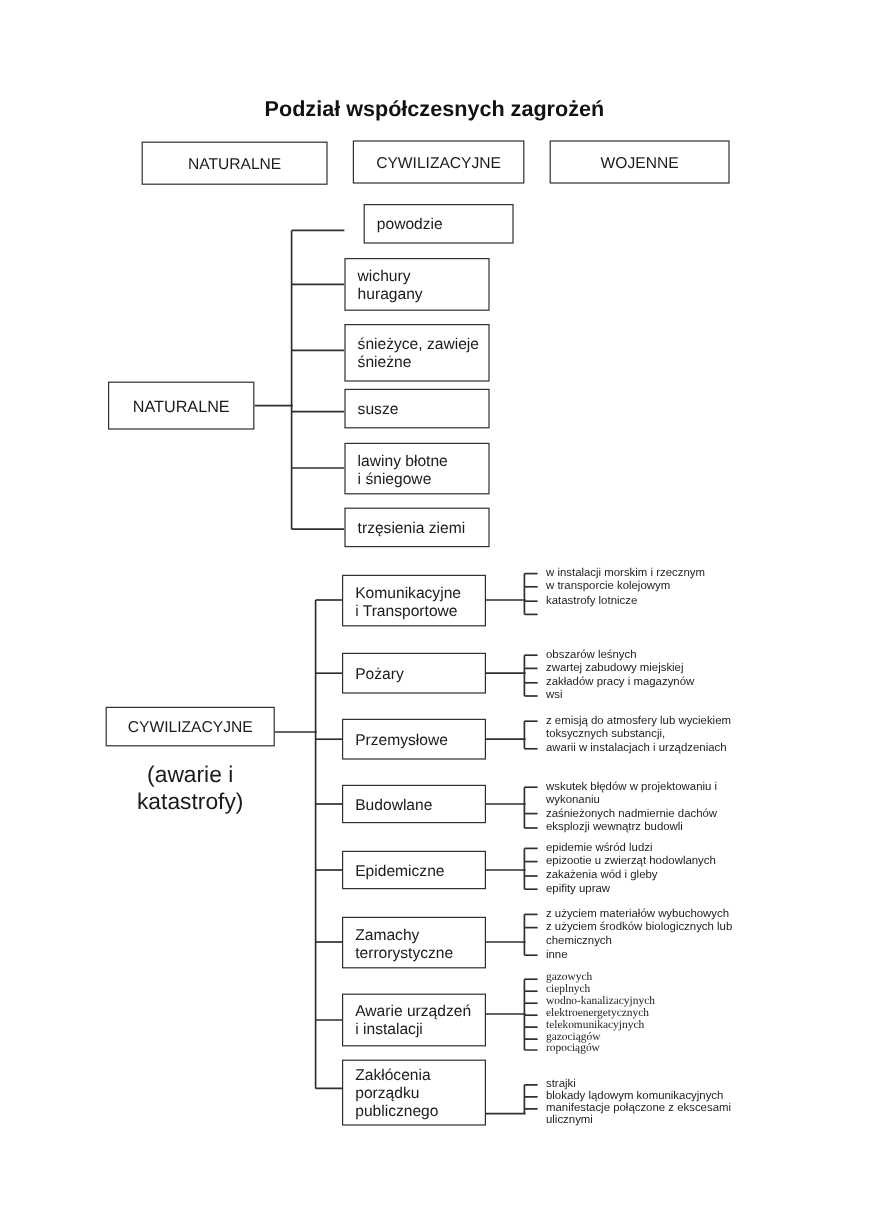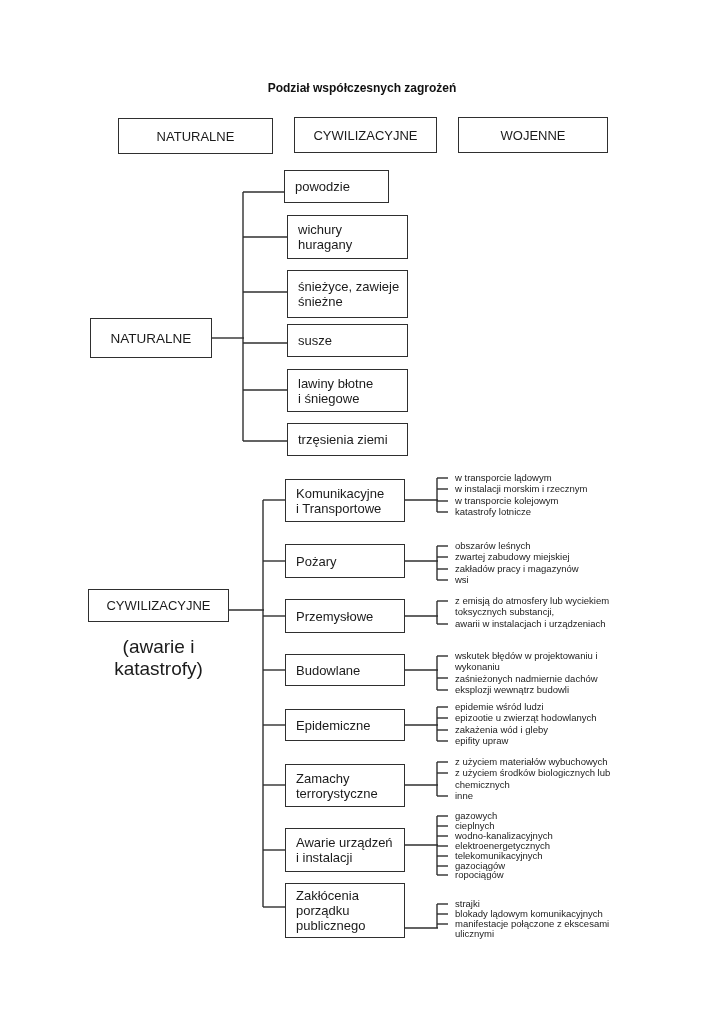--- a/index.html
+++ b/index.html
@@ -1,32 +1,32 @@
 <!DOCTYPE html>
 <html><head>
 <meta charset="utf-8">
 <style>
   html,body{margin:0;padding:0;background:#ffffff;}
   .page{position:relative;width:724px;height:1024px;background:#ffffff;overflow:hidden;
         font-family:"Liberation Sans",sans-serif;color:#1b1b1b;}
   svg.wires{position:absolute;left:0;top:0;z-index:1;}
   svg.wires line{stroke:#2f2f2f;stroke-width:1.4;}
   .title{position:absolute;left:0;top:81px;width:100%;margin:0;text-align:center;
-         font-size:12px;font-weight:bold;color:#111;}
+         font-size:18px;font-weight:bold;color:#111;}
   .box{position:absolute;box-sizing:border-box;border:1.5px solid #2f2f2f;background:#ffffff;
        display:flex;align-items:center;white-space:pre-line;z-index:2;}
   .centered{justify-content:center;text-align:center;font-size:13px;}
   .parent{justify-content:center;text-align:center;font-size:13.5px;}
   .child{padding-left:10px;font-size:13px;line-height:15px;}
   .sublabel{position:absolute;left:88px;top:636px;width:141px;text-align:center;
             font-size:19px;z-index:2;}
   .leafcol{position:absolute;left:455px;width:266px;font-size:9.5px;z-index:2;color:#222;}
   .leafcol .leaf{white-space:pre-line;}
   .lh11 .leaf{line-height:11.33px;}
-  .lh99 .leaf{line-height:9.9px;}
+  .lh99 .leaf{line-height:9.9px;font-family:Liberation Serif, serif;}
   .lh10 .leaf{line-height:10px;}
 </style>
 </head>
 <body>
 
 <div class="page">
 
   <svg class="wires" width="724" height="1024">
 
     <line x1="212" y1="338" x2="244" y2="338"></line>
@@ -105,21 +105,21 @@
   </svg>
 
   <h1 class="title">Podział współczesnych zagrożeń</h1>
 
   <div class="box centered" style="left:118px;top:118px;width:155px;height:36px">NATURALNE</div>
   <div class="box centered" style="left:294px;top:117px;width:143px;height:36px">CYWILIZACYJNE</div>
   <div class="box centered" style="left:458px;top:117px;width:150px;height:36px">WOJENNE</div>
 
   <div class="box parent" style="left:90px;top:318px;width:122px;height:40px">NATURALNE</div>
 
-  <div class="box child" style="left:284px;top:170px;width:105px;height:33px">powodzie</div>
+  <div class="box child" style="left:303px;top:170px;width:125px;height:33px">powodzie</div>
   <div class="box child" style="left:287px;top:215px;width:121px;height:44px">wichury
 huragany</div>
   <div class="box child" style="left:287px;top:270px;width:121px;height:48px">śnieżyce, zawieje
 śnieżne</div>
   <div class="box child" style="left:287px;top:324px;width:121px;height:33px">susze</div>
   <div class="box child" style="left:287px;top:369px;width:121px;height:43px">lawiny błotne
 i śniegowe</div>
   <div class="box child" style="left:287px;top:423px;width:121px;height:33px">trzęsienia ziemi</div>
 
   <div class="box centered" style="left:88px;top:589px;width:141px;height:33px">CYWILIZACYJNE</div>
@@ -133,21 +133,20 @@
   <div class="box child" style="left:285px;top:709px;width:120px;height:32px">Epidemiczne</div>
   <div class="box child" style="left:285px;top:764px;width:120px;height:43px">Zamachy
 terrorystyczne</div>
   <div class="box child" style="left:285px;top:828px;width:120px;height:44px">Awarie urządzeń
 i instalacji</div>
   <div class="box child" style="left:285px;top:883px;width:120px;height:55px">Zakłócenia
 porządku
 publicznego</div>
 
   <div class="leafcol lh11" style="top:472px">
-    <div class="leaf">w transporcie lądowym</div>
     <div class="leaf">w instalacji morskim i rzecznym</div>
     <div class="leaf">w transporcie kolejowym</div>
     <div class="leaf">katastrofy lotnicze</div>
   </div>
   <div class="leafcol lh11" style="top:540px">
     <div class="leaf">obszarów leśnych</div>
     <div class="leaf">zwartej zabudowy miejskiej</div>
     <div class="leaf">zakładów pracy i magazynów</div>
     <div class="leaf">wsi</div>
   </div>

